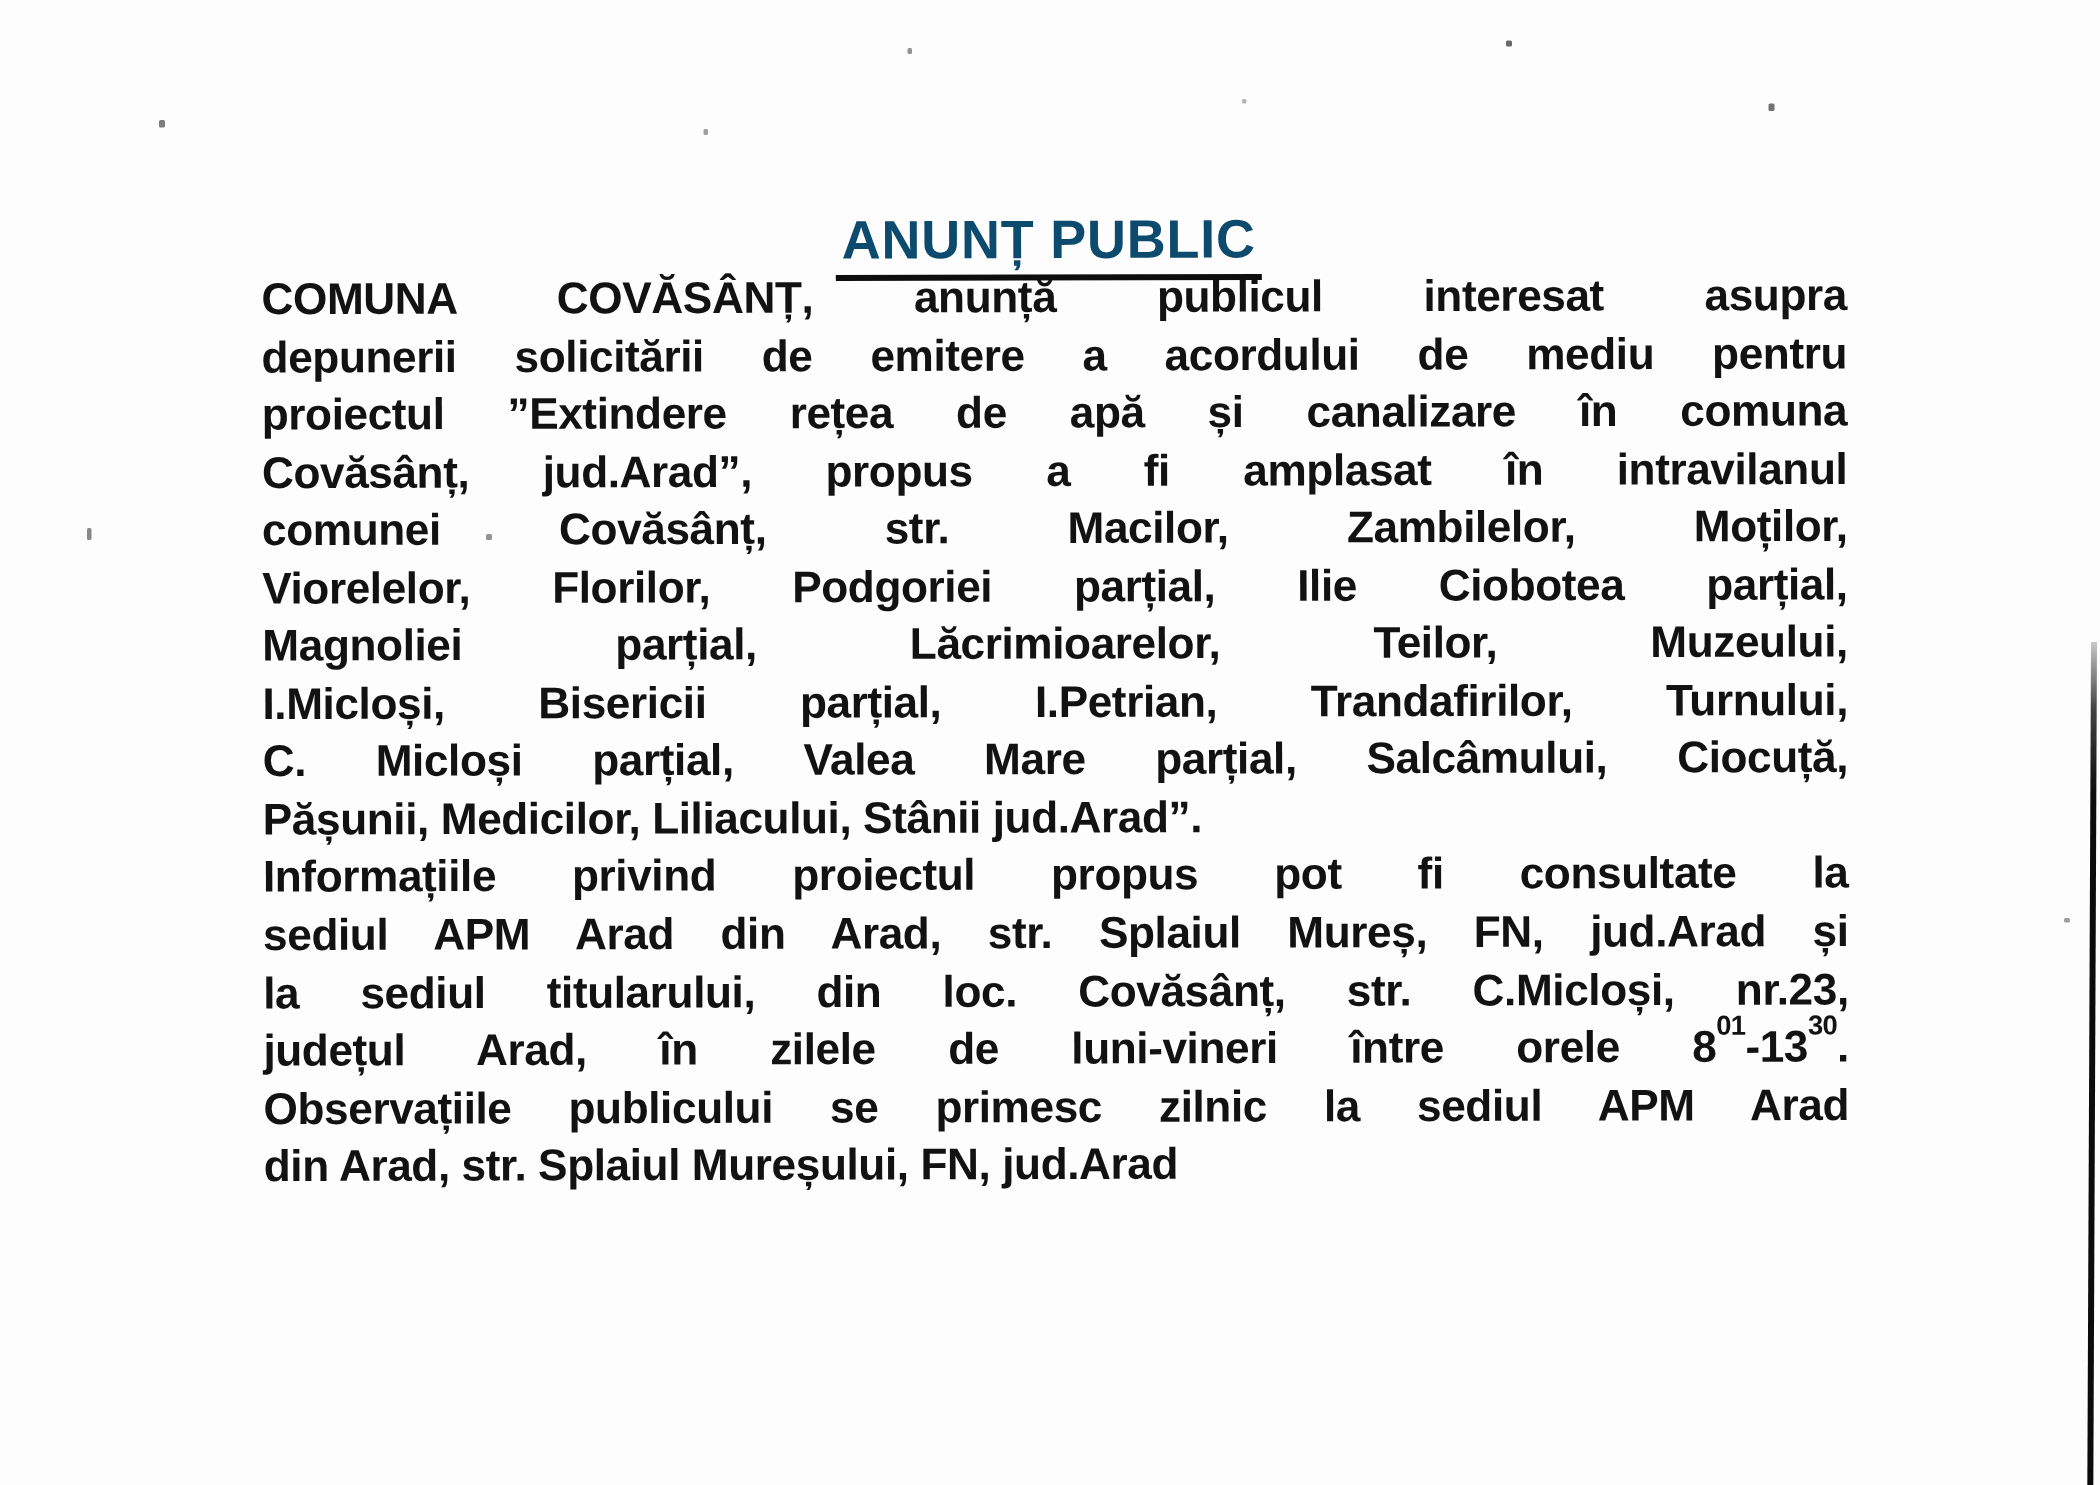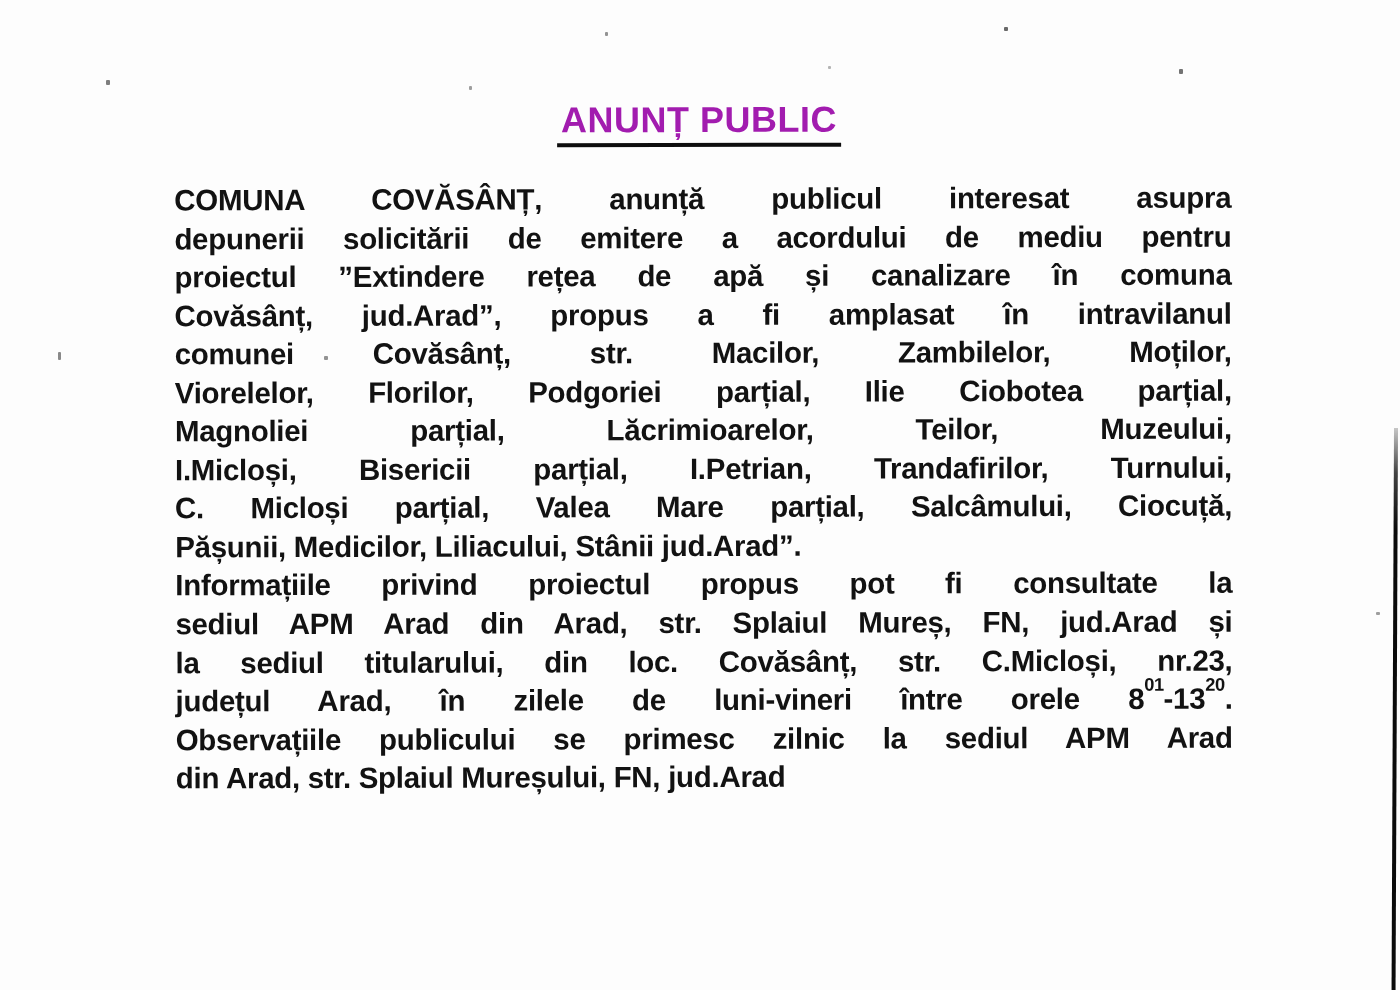--- a/index.html
+++ b/index.html
@@ -32,24 +32,25 @@
     left: 0;
     top: 100px;
     width: 1400px;
     text-align: center;
   }
   .title-text {
     display: inline-block;
     font-size: 36px;
     font-weight: 700;
     letter-spacing: 0.5px;
-    color: #a21caf;
+    color: #0c4a6e;
     border-bottom: 4px solid #0d0d0d;
     padding: 0 4px 3px 4px;
     line-height: 1.1;
+    margin-top: 40px;
   }
   .body-text {
     position: absolute;
     left: 175px;
     top: 180px;
     width: 1057px;
     font-size: 29.5px;
     font-weight: 700;
     color: #121212;
     letter-spacing: -0.3px;
@@ -97,21 +98,21 @@
         <div class="line just">Covăsânț, jud.Arad”, propus a fi amplasat în intravilanul</div>
         <div class="line just">comunei Covăsânț, str. Macilor, Zambilelor, Moților,</div>
         <div class="line just">Viorelelor, Florilor, Podgoriei parțial, Ilie Ciobotea parțial,</div>
         <div class="line just">Magnoliei parțial, Lăcrimioarelor, Teilor, Muzeului,</div>
         <div class="line just">I.Micloși, Bisericii parțial, I.Petrian, Trandafirilor, Turnului,</div>
         <div class="line just">C. Micloși parțial, Valea Mare parțial, Salcâmului, Ciocuță,</div>
         <div class="line">Pășunii, Medicilor, Liliacului, Stânii jud.Arad”.</div>
         <div class="line just">Informațiile privind proiectul propus pot fi consultate la</div>
         <div class="line just">sediul APM Arad din Arad, str. Splaiul Mureș, FN, jud.Arad și</div>
         <div class="line just">la sediul titularului, din loc. Covăsânț, str. C.Micloși, nr.23,</div>
-        <div class="line just">județul Arad, în zilele de luni-vineri între orele 8<sup>01</sup>-13<sup>20</sup>.</div>
+        <div class="line just">județul Arad, în zilele de luni-vineri între orele 8<sup>01</sup>-13<sup>30</sup>.</div>
         <div class="line just">Observațiile publicului se primesc zilnic la sediul APM Arad</div>
         <div class="line">din Arad, str. Splaiul Mureșului, FN, jud.Arad</div>
       </div>
   </div>
   <div class="edge-line" style="left: 1394px; top: 428px; width: 4px; height: 562px;"></div>
   <div id="specks">
       <div class="speck" style="left: 605px; top: 32px; width: 3px; height: 4px; opacity: 0.5;"></div>
       <div class="speck" style="left: 1004px; top: 27px; width: 4px; height: 4px; opacity: 0.7;"></div>
       <div class="speck" style="left: 106px; top: 80px; width: 4px; height: 5px; opacity: 0.6;"></div>
       <div class="speck" style="left: 469px; top: 86px; width: 3px; height: 4px; opacity: 0.45;"></div>

